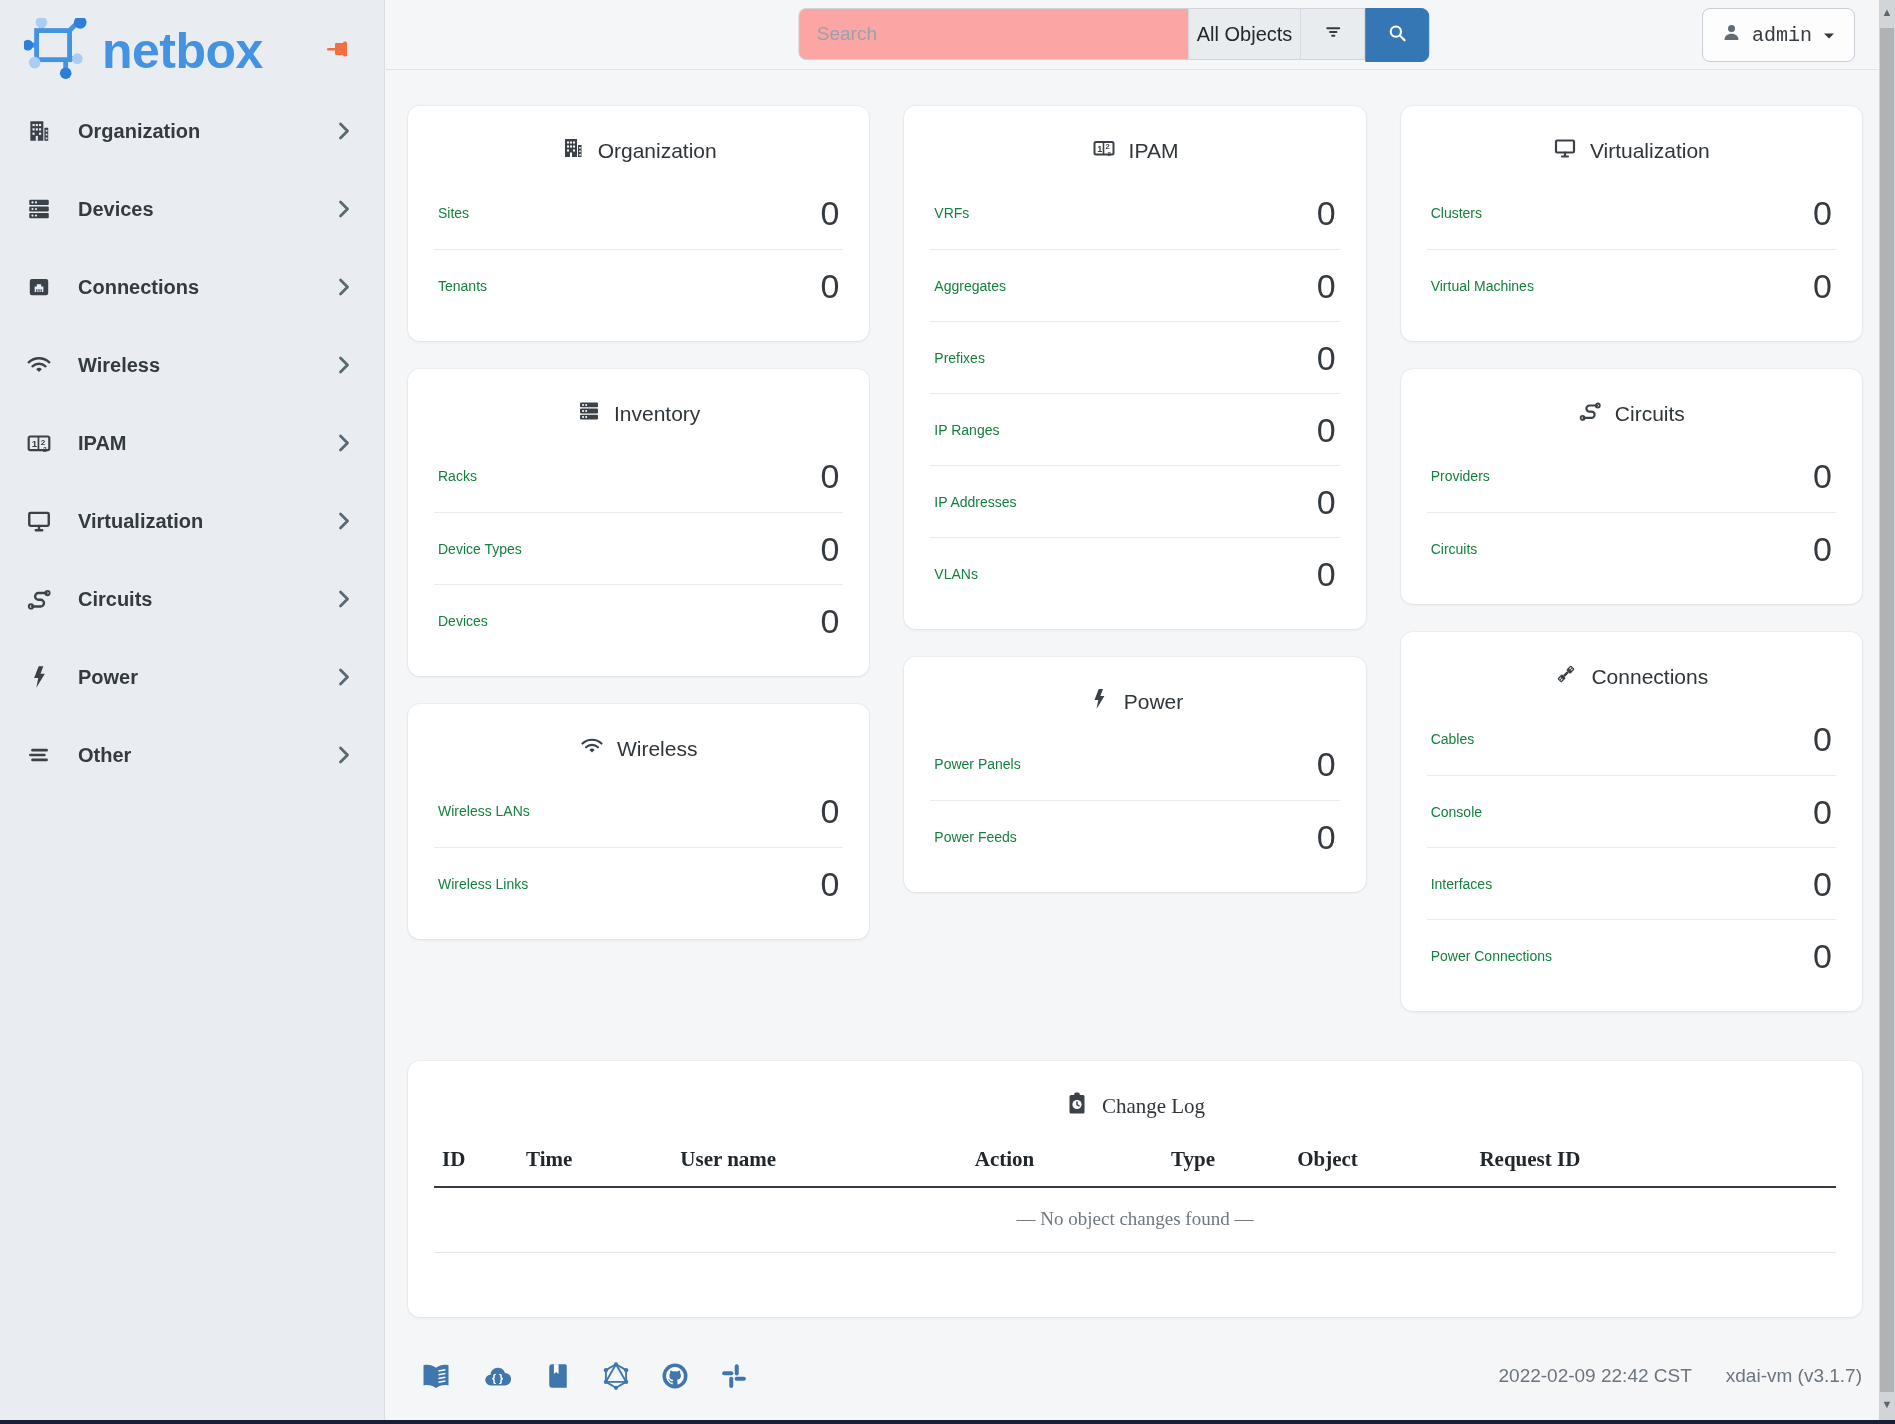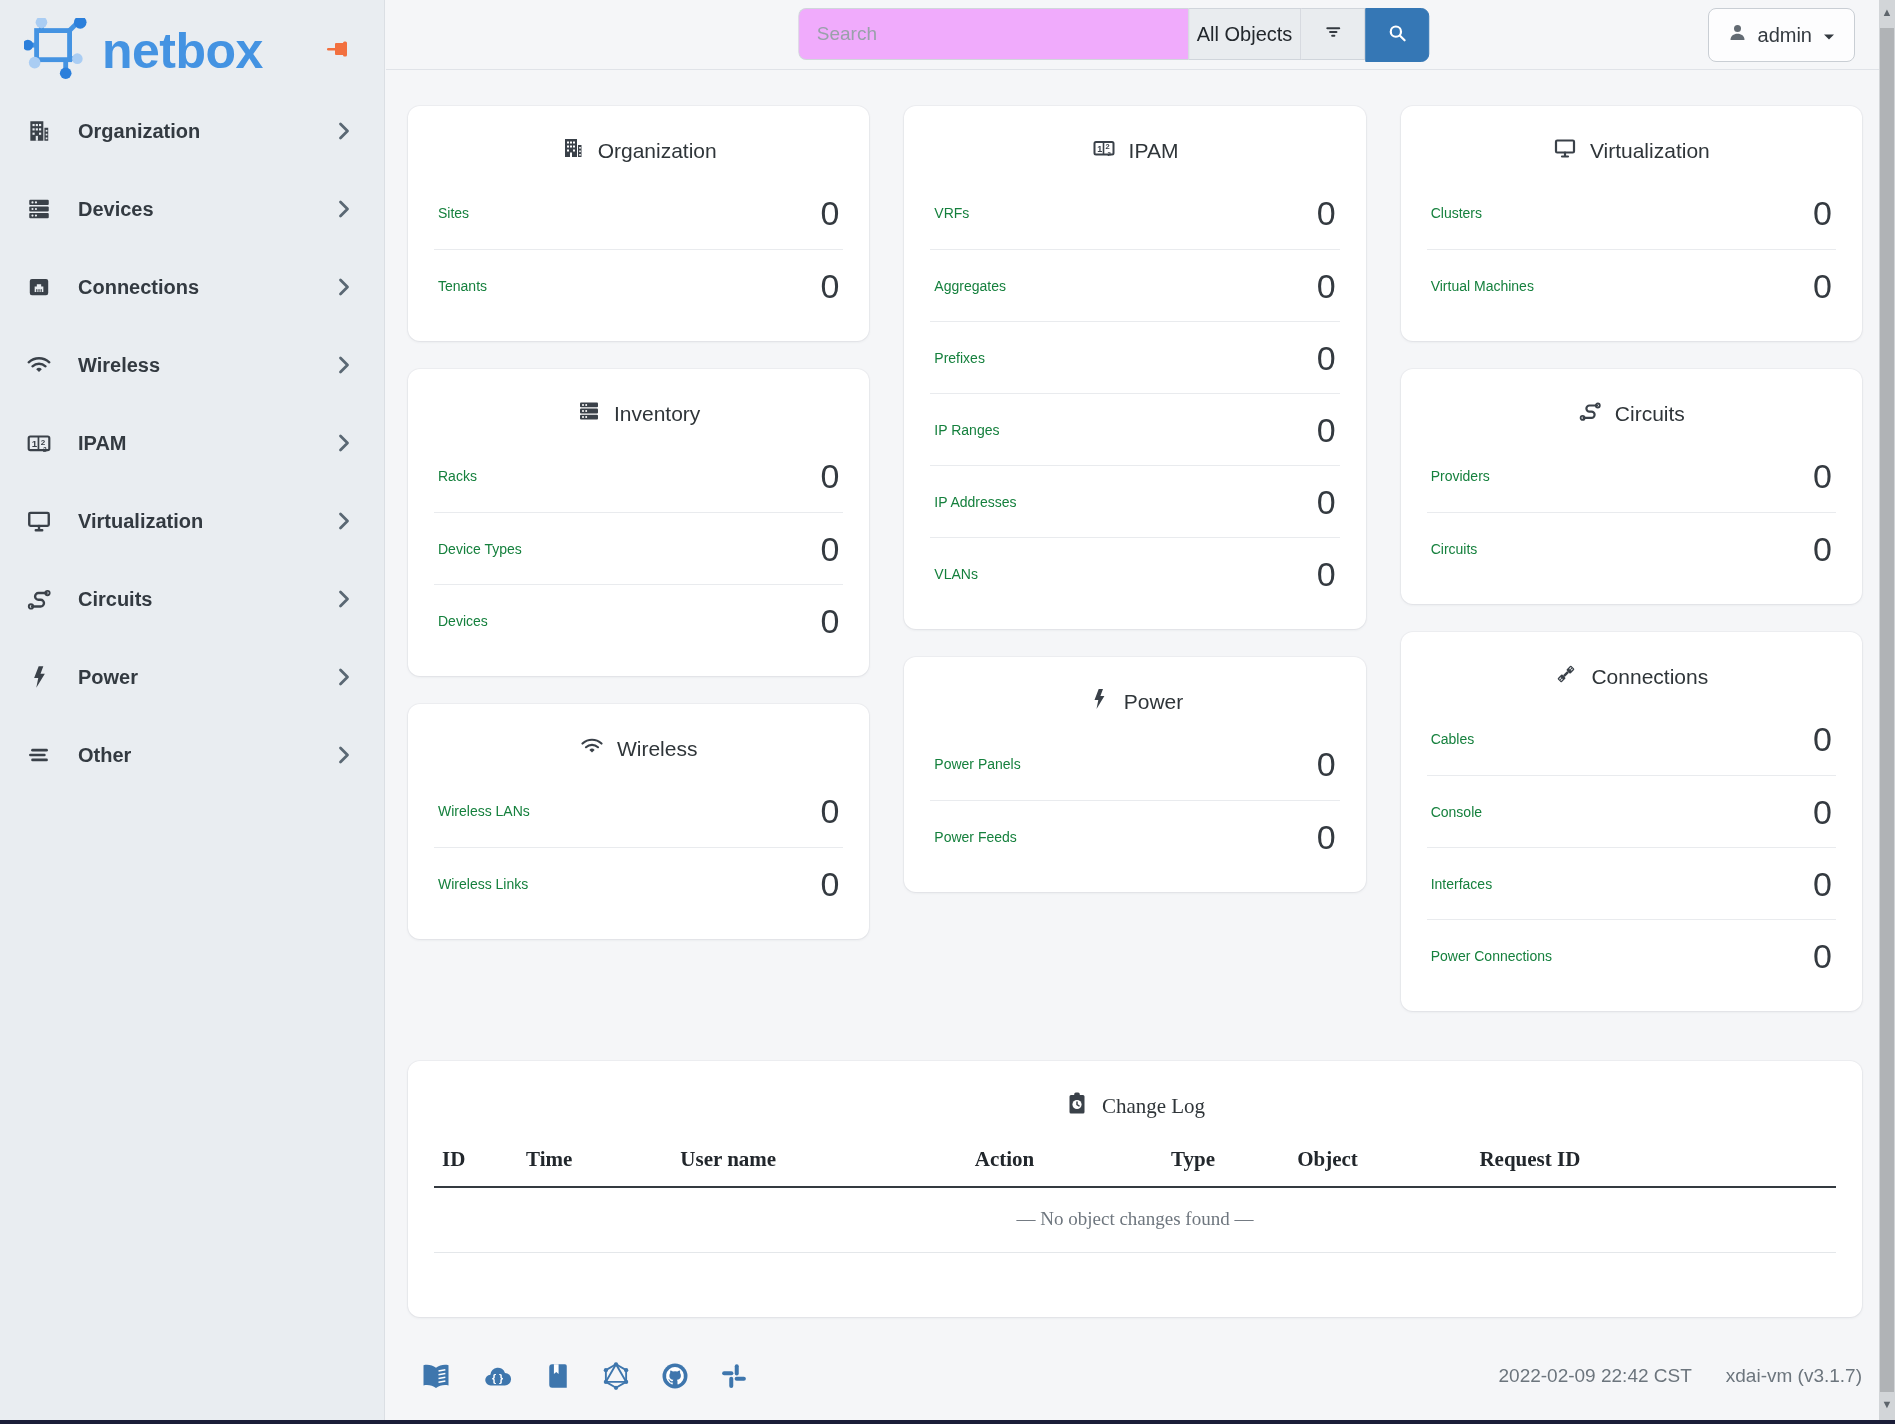--- a/index.html
+++ b/index.html
@@ -18,31 +18,31 @@
   .nav-icon{width:30px;display:flex;justify-content:center;}
   .nav-label{margin-left:24px;font-size:20px;font-weight:700;color:#333a41;}
   .nav-chevron{margin-left:auto;display:flex;}
   
   .topbar{margin-left:386px;margin-right:16px;height:70px;position:relative;
     border-bottom:1px solid #e0e3e8;box-sizing:border-box;}
   .search-group{position:absolute;left:50%;top:8px;transform:translateX(-53%);
     display:flex;height:52px;}
   .search-input{width:390px;height:52px;box-sizing:border-box;border:1px solid #d0d5db;
     border-right:none;border-radius:8px 0 0 8px;padding:12px 18px;font-size:19px;
-    font-family:"Liberation Sans",sans-serif;color:#343a40;background:#f0abfc;outline:none;}
+    font-family:"Liberation Sans",sans-serif;color:#343a40;background:#fca5a5;outline:none;}
   .search-input::placeholder{color:#99a1aa;}
   .scope-btn{height:52px;box-sizing:border-box;display:flex;align-items:center;
     padding:0 8px;background:#e9ecef;border:1px solid #d0d5db;font-size:20px;color:#23282d;cursor:pointer;}
   .filter-btn{width:64px;height:52px;box-sizing:border-box;display:flex;align-items:center;
     justify-content:center;background:#e9ecef;border:1px solid #d0d5db;border-left:none;cursor:pointer;}
   .search-btn{width:62px;height:52px;display:flex;align-items:center;justify-content:center;
     background:#3577b5;border:1px solid #3577b5;border-radius:0 8px 8px 0;cursor:pointer;}
   .user-btn{position:absolute;right:24px;top:8px;height:52px;display:flex;align-items:center;
     gap:10px;padding:0 18px;background:#fdfdfe;border:1px solid #c9ced4;border-radius:8px;
-    font-size:20px;color:#343a40;cursor:pointer;}
+    font-size:20px;color:#343a40;cursor:pointer;font-family:Liberation Mono, monospace;}
   
   .content{margin-left:386px;padding:36px 33px 0 22px;}
   .dash{display:flex;gap:35px;}
   .dash-col{flex:1;display:flex;flex-direction:column;gap:28px;align-self:flex-start;}
   .card{background:#fff;border-radius:12px;padding:22px 26px 20px;
     box-shadow:0 1px 3px rgba(25,35,50,.08),0 0 0 1px rgba(25,35,50,.03);}
   .card-title{display:flex;justify-content:center;align-items:center;gap:13px;
     font-size:21px;color:#2f3539;padding:8px 0 12px;}
   .crow{display:flex;justify-content:space-between;align-items:center;
     min-height:72px;padding:2px 4px;box-sizing:border-box;}

